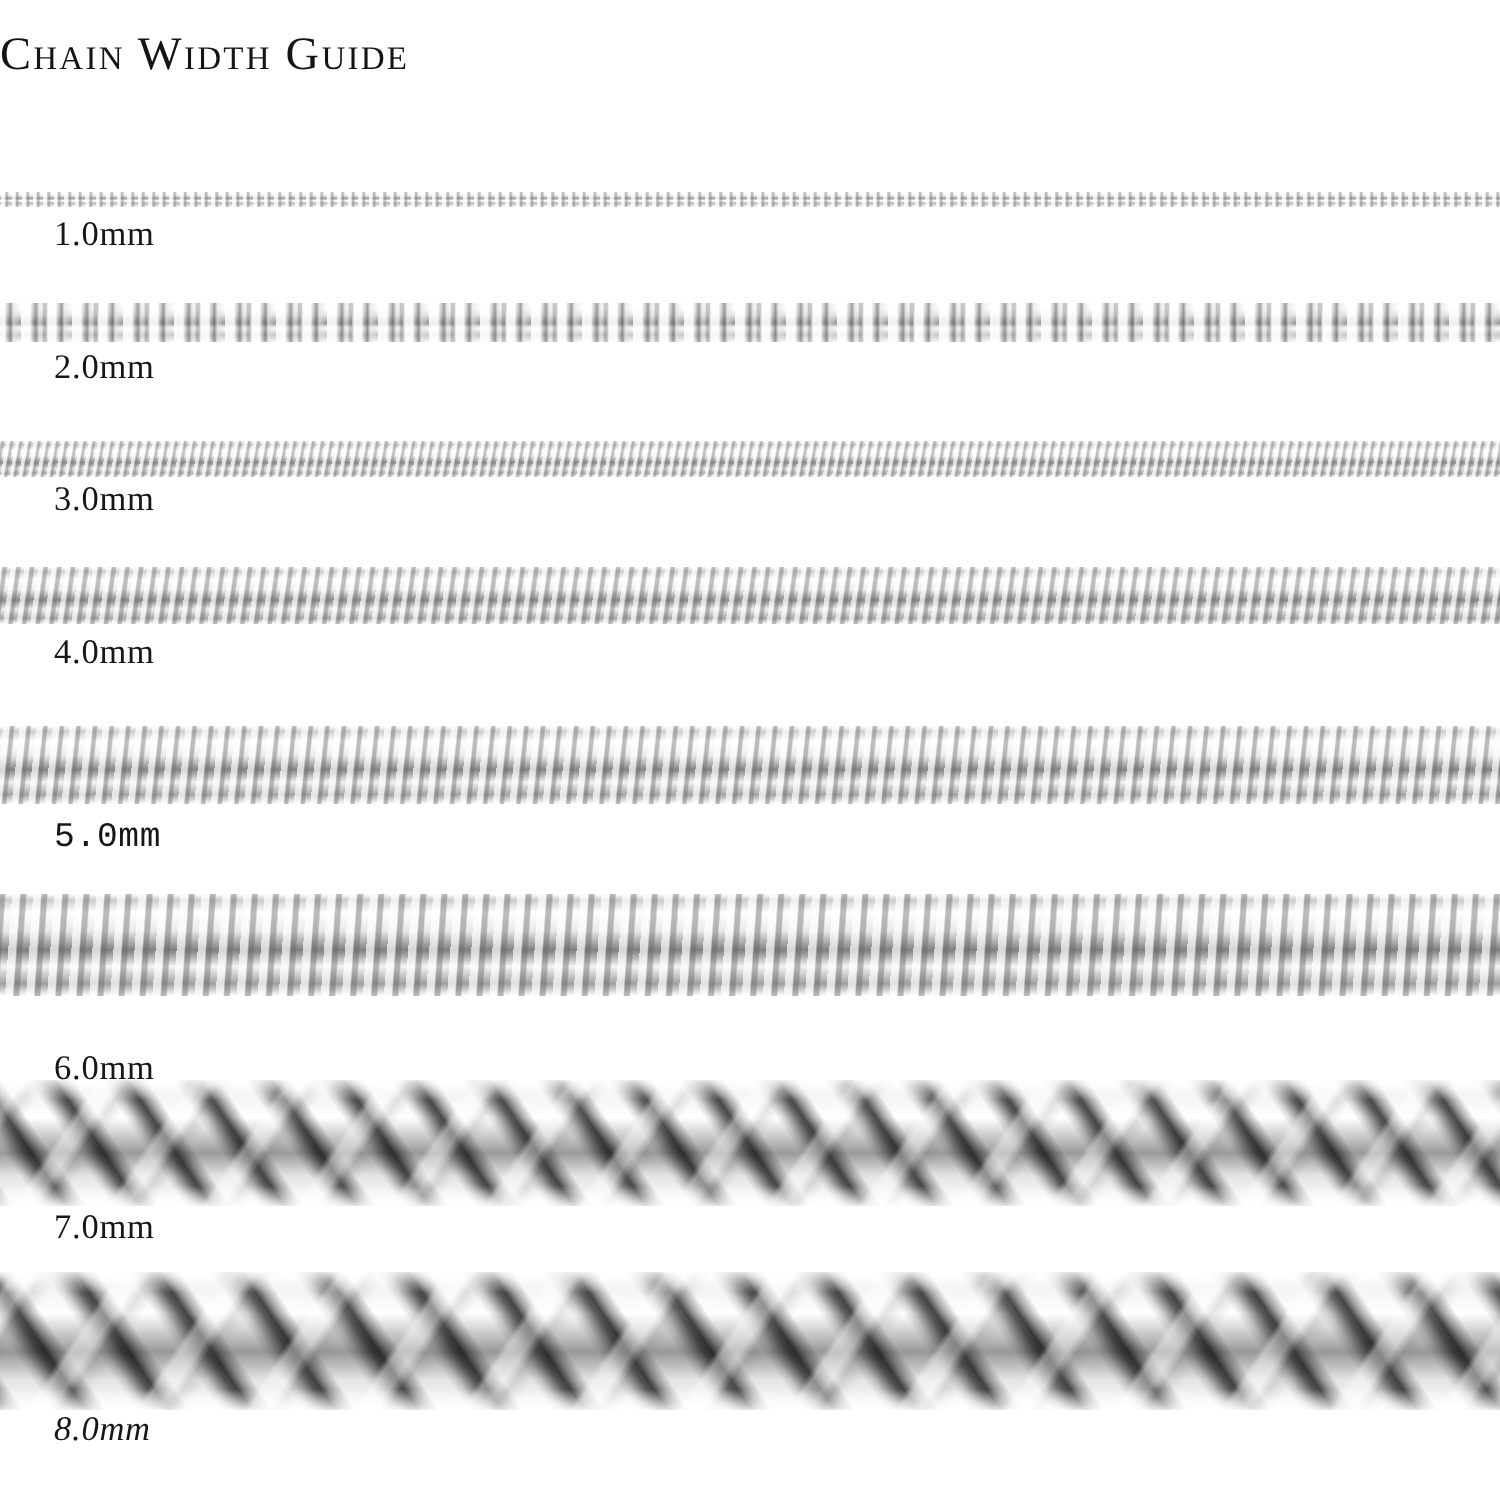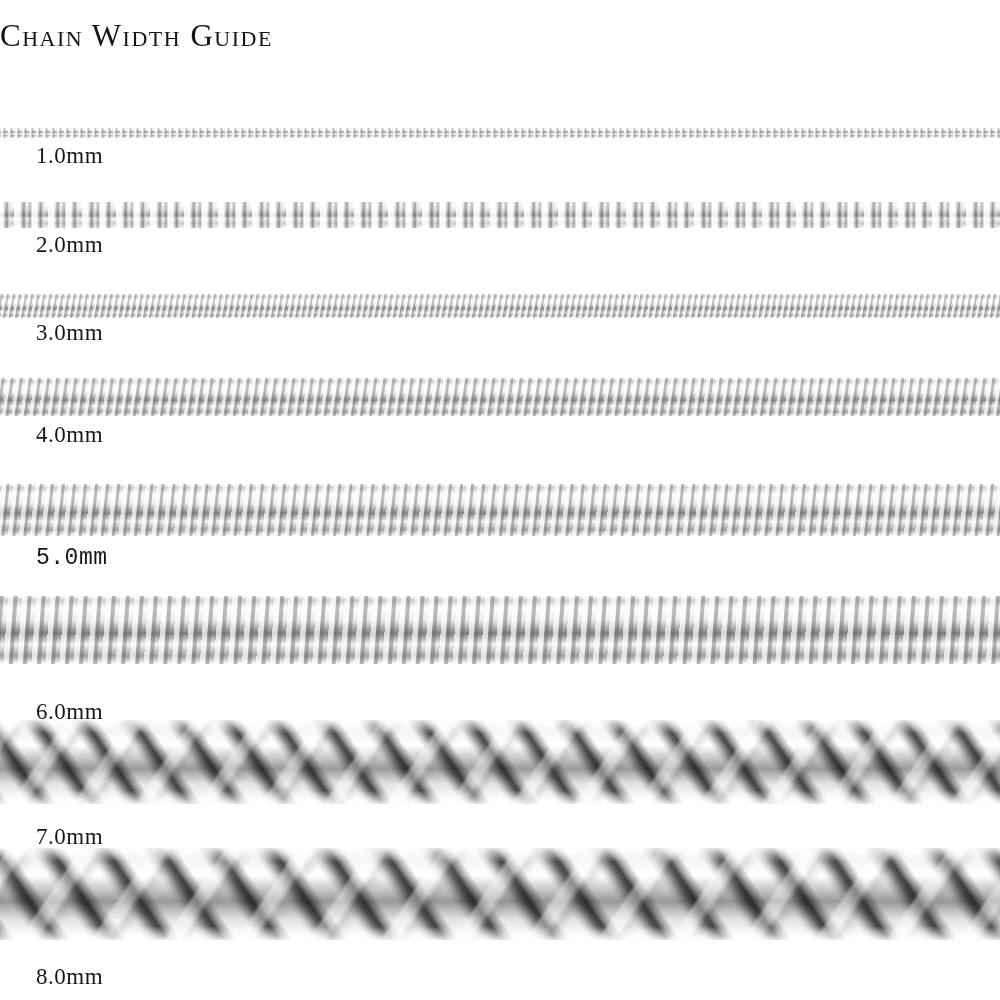--- a/index.html
+++ b/index.html
@@ -244,21 +244,21 @@
           rgba(120,120,120,0.25) 44px,
           rgba(255,255,255,0.0) 52px);
         opacity:0.75;"></div>
     <div class="metal-base" style="
         background:linear-gradient(to bottom,
           rgba(255,255,255,0.85) 0%,
           rgba(255,255,255,0) 16%,
           rgba(255,255,255,0) 84%,
           rgba(255,255,255,0.85) 100%);"></div>
   </div>
-  <div class="row-label" style="top:824px;">7.0mm</div>
+  <div class="row-label" style="top:805px;">7.0mm</div>
 </div>
 
 <div class="chain-row">
   <div class="chain-strip" style="top:848px;height:92px;">
     <div class="rope" style="
         background:
           repeating-linear-gradient(56deg,
             rgba(255,255,255,0.98) 0px, rgba(255,255,255,0.98) 8px,
             rgba(215,215,215,0.95) 13px,
             rgba(65,65,65,0.85) 22px,
@@ -281,14 +281,14 @@
           rgba(120,120,120,0.25) 50px,
           rgba(255,255,255,0.0) 60px);
         opacity:0.75;"></div>
     <div class="metal-base" style="
         background:linear-gradient(to bottom,
           rgba(255,255,255,0.85) 0%,
           rgba(255,255,255,0) 15%,
           rgba(255,255,255,0) 85%,
           rgba(255,255,255,0.85) 100%);"></div>
   </div>
-  <div class="row-label" style="top:964px;">8.0mm</div>
+  <div class="row-label" style="top:940px;font-style:italic;">8.0mm</div>
 </div>
 
 </body></html>

